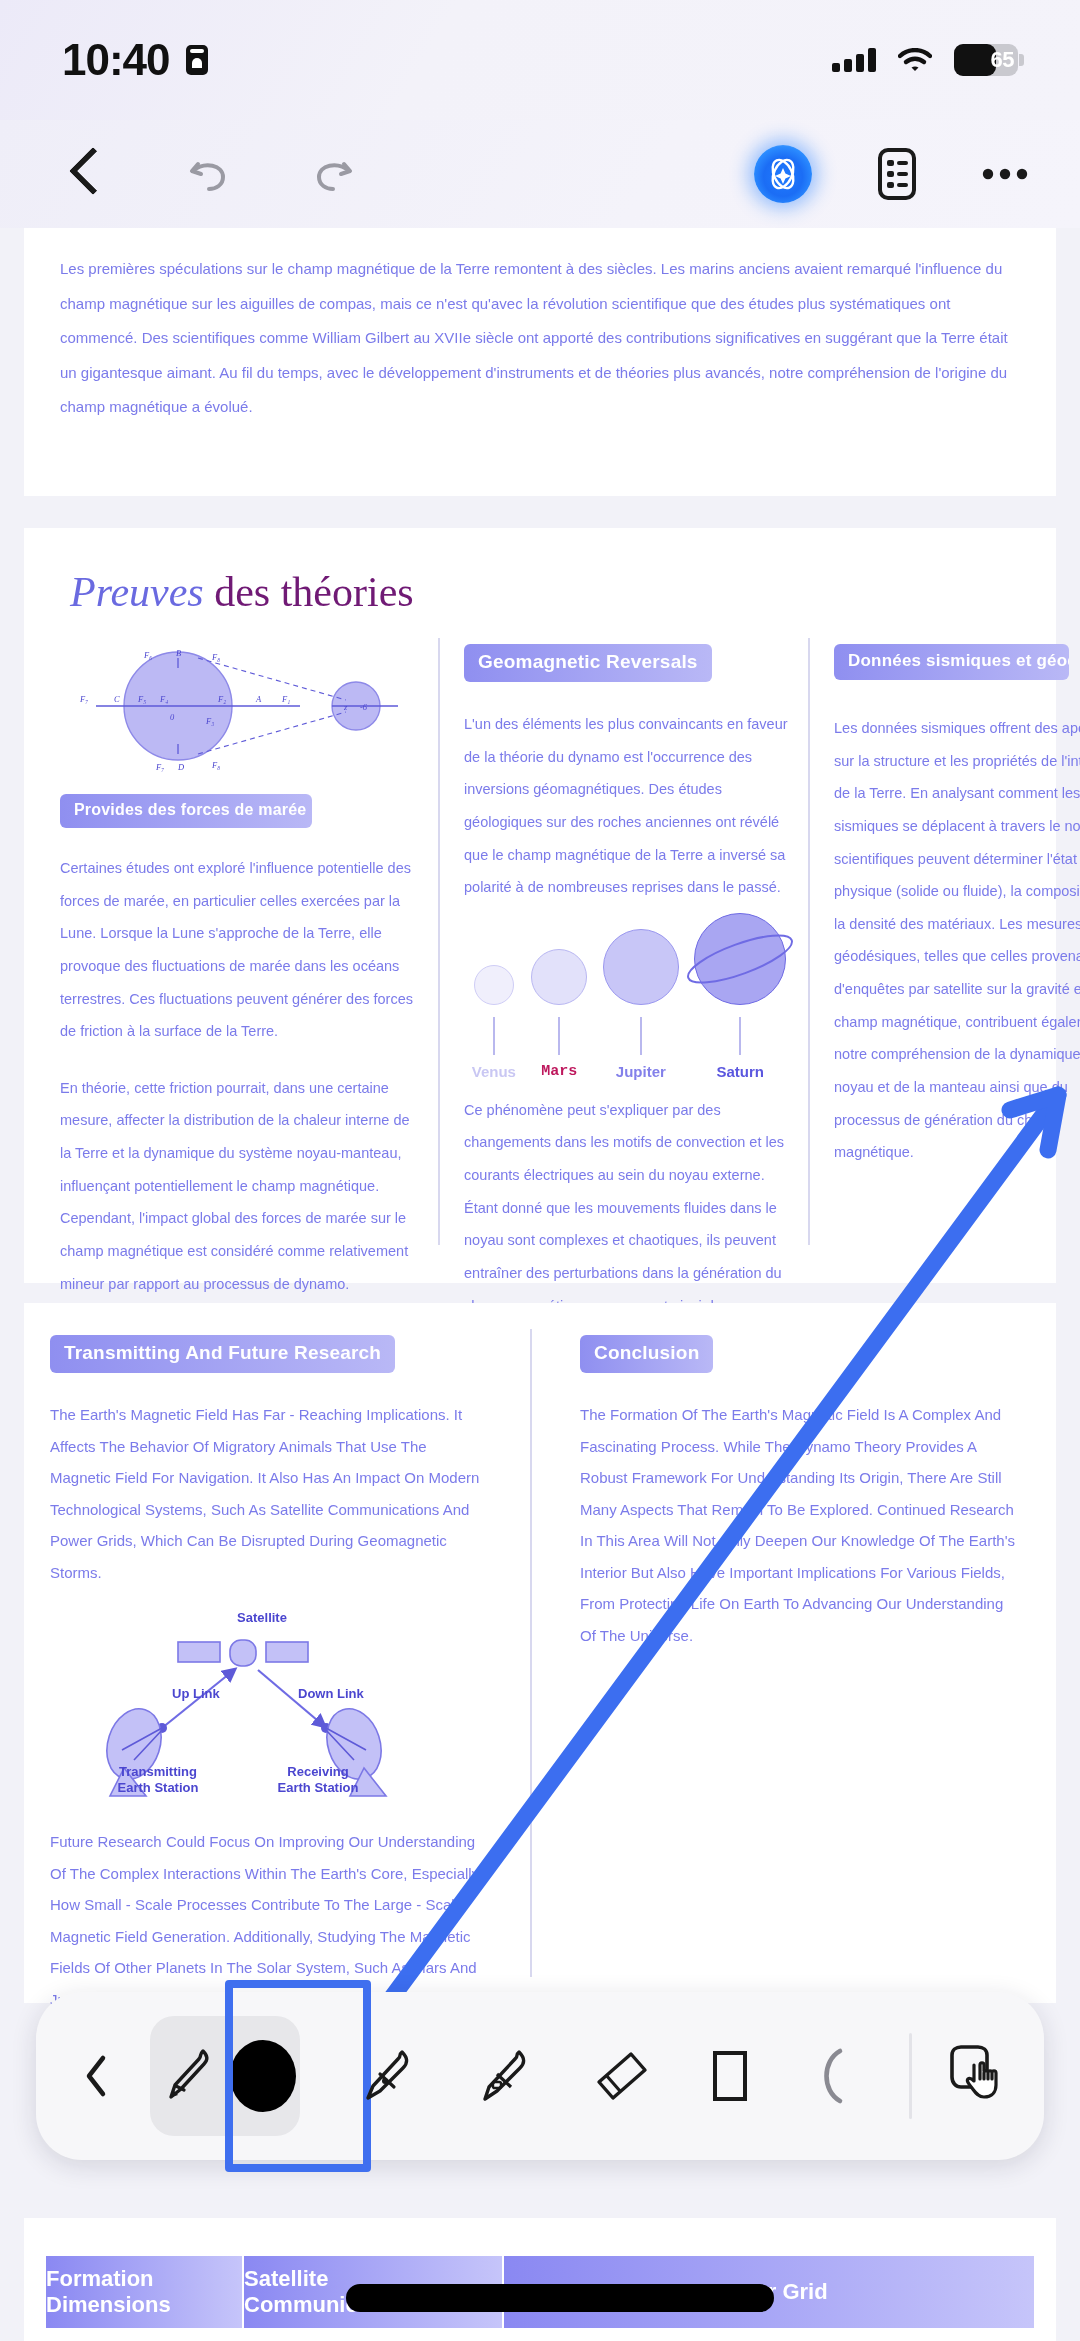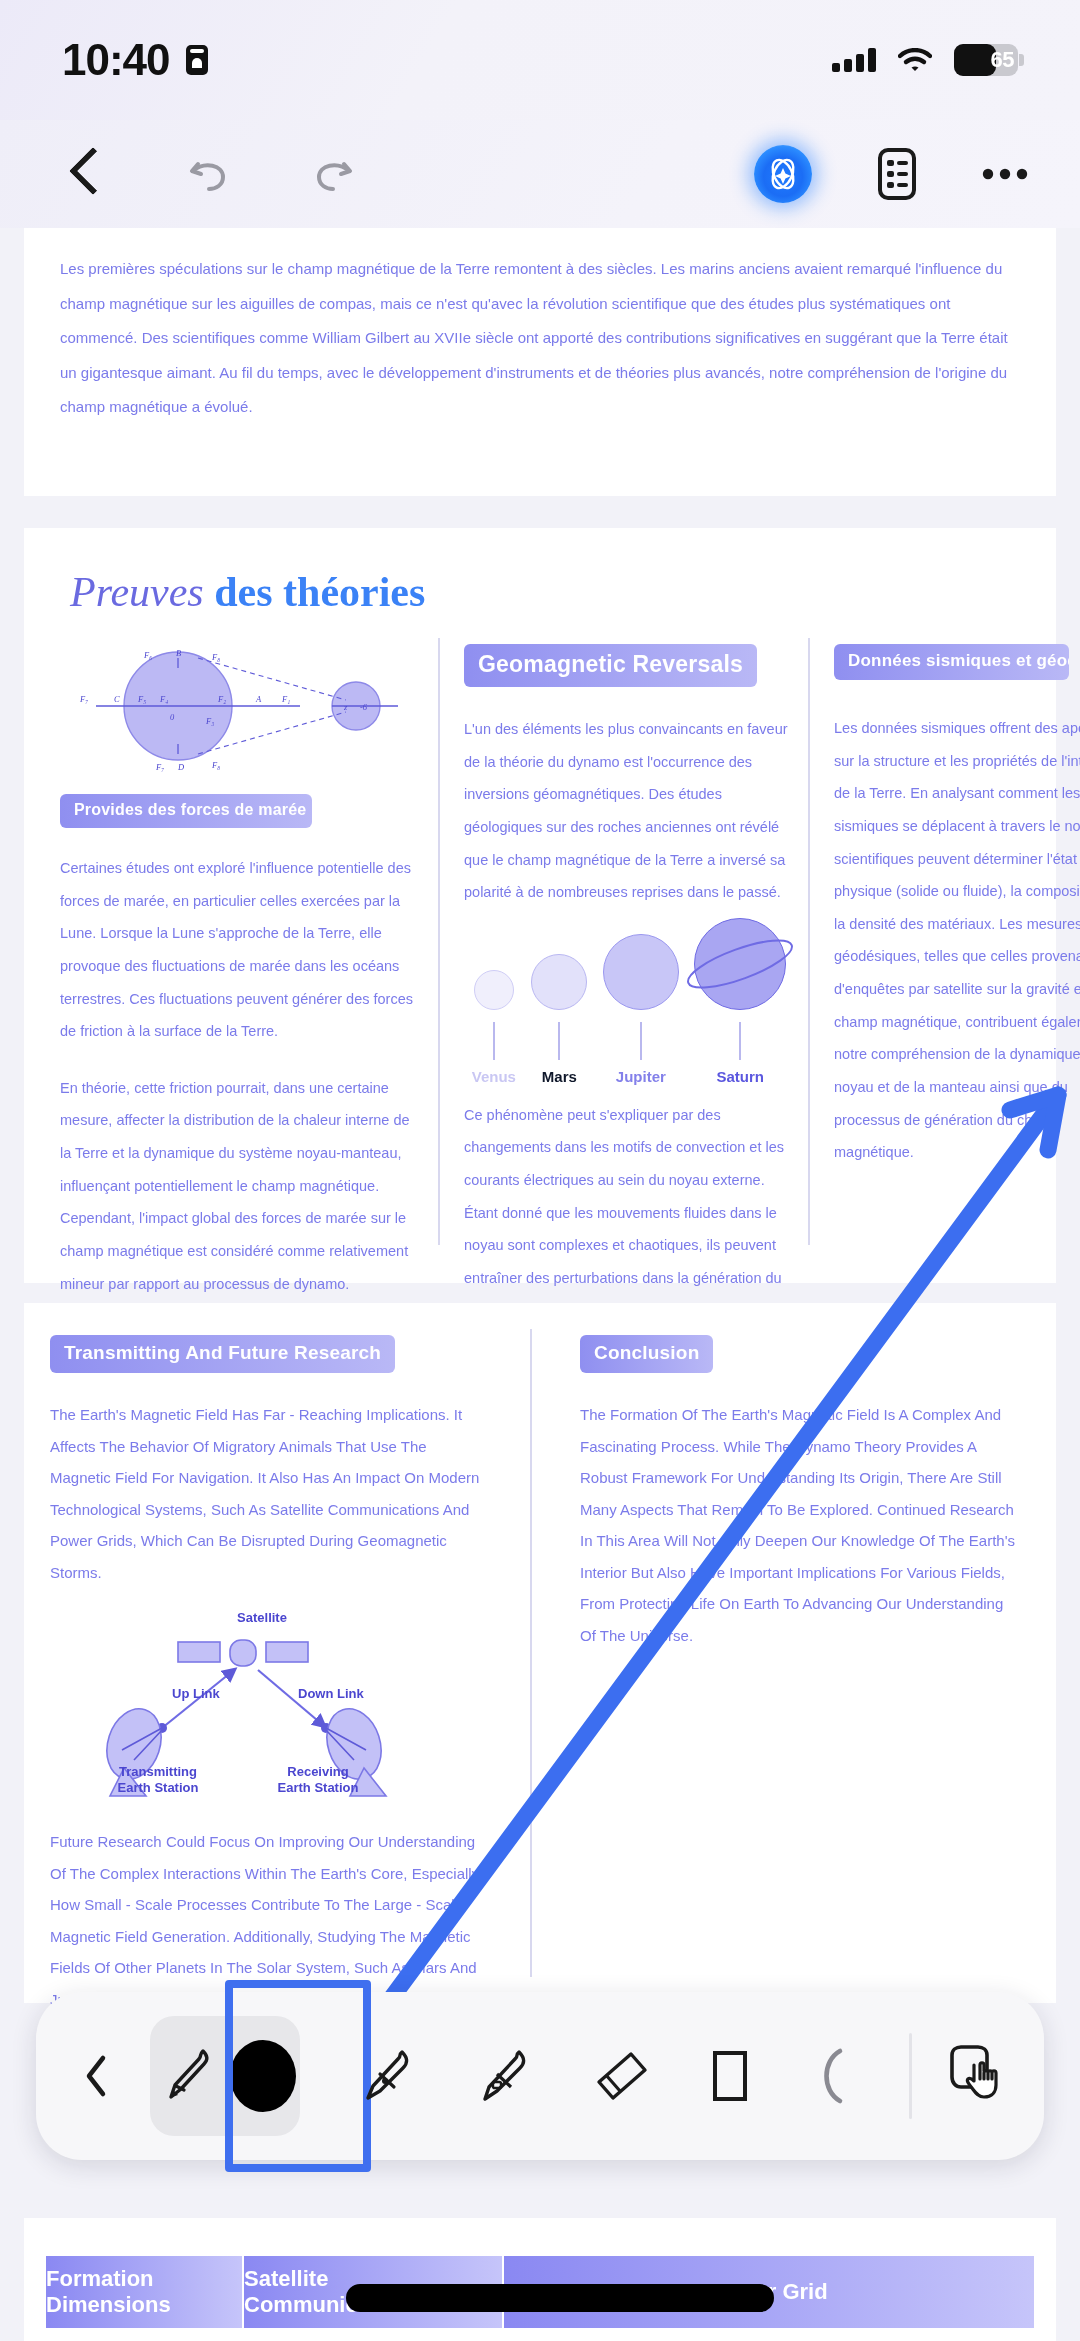--- a/index.html
+++ b/index.html
@@ -65,21 +65,21 @@
   
   #doc{
     position:absolute; left:0; top:228px; width:1080px; height:2113px;
     background:#f2f2f8; overflow:hidden;
   }
   .page{ background:#fff; position:absolute; left:24px; width:1032px; }
   .txt{ color:#7b7bea; line-height:2.25; }
 
   .sec-title{ font-family:"Liberation Serif", serif; font-size:42px; }
   .sec-title .it{ font-style:italic; color:#6a6ae0; }
-  .sec-title .bd{ font-weight:700; color:#3b82f6; }
+  .sec-title .bd{ font-weight:400; color:#701a75; }
 
   .badge{
     display:inline-block; color:#fff; font-weight:700;
     background:linear-gradient(90deg,#8f8ff0 0%,#b9b8f6 100%);
     border-radius:6px; padding:7px 14px 9px; letter-spacing:.2px;
     white-space:nowrap; overflow:hidden;
   }
 
   .col-rule{ position:absolute; top:0; bottom:0; width:2px; background:#d8d8ef; }
 
@@ -246,33 +246,33 @@
         </g>
       </svg>
 
       <div class="badge" style="font-size:16px;margin-top:14px;max-width:252px;text-overflow:clip;">Provides des forces de marée</div>
 
       <p class="txt" style="font-size:14.5px;margin-top:20px;">Certaines études ont exploré l'influence potentielle des forces de marée, en particulier celles exercées par la Lune. Lorsque la Lune s'approche de la Terre, elle provoque des fluctuations de marée dans les océans terrestres. Ces fluctuations peuvent générer des forces de friction à la surface de la Terre.</p>
       <p class="txt" style="font-size:14.5px;margin-top:24px;">En théorie, cette friction pourrait, dans une certaine mesure, affecter la distribution de la chaleur interne de la Terre et la dynamique du système noyau-manteau, influençant potentiellement le champ magnétique. Cependant, l'impact global des forces de marée sur le champ magnétique est considéré comme relativement mineur par rapport au processus de dynamo.</p>
     </div>
 
     <div style="position:absolute;left:440px;top:116px;width:330px;">
-      <div class="badge" style="font-size:23px;">Geomagnetic Reversals</div>
+      <div class="badge" style="font-size:19px;">Geomagnetic Reversals</div>
       <p class="txt" style="font-size:14.5px;margin-top:22px;">L'un des éléments les plus convaincants en faveur de la théorie du dynamo est l'occurrence des inversions géomagnétiques. Des études géologiques sur des roches anciennes ont révélé que le champ magnétique de la Terre a inversé sa polarité à de nombreuses reprises dans le passé.</p>
 
       <div class="planets" style="margin-top:26px;height:150px;">
         <div class="planet-col">
           <div class="pl" style="width:40px;height:40px;background:#f0effc;border:1.5px solid #cfcdf6;"></div>
           <div class="tick"></div>
           <div class="pl-name" style="color:#c9c7f3;">Venus</div>
         </div>
         <div class="planet-col">
           <div class="pl" style="width:56px;height:56px;background:#e2e1fa;border:1.5px solid #b9b7f2;"></div>
           <div class="tick"></div>
-          <div class="pl-name" style="color:#0f172a;">Mars</div>
+          <div class="pl-name" style="color:#be185d;font-family:Liberation Mono, monospace;">Mars</div>
         </div>
         <div class="planet-col">
           <div class="pl" style="width:76px;height:76px;background:#c8c6f7;border:1.5px solid #9a97ef;"></div>
           <div class="tick"></div>
           <div class="pl-name" style="color:#8380ea;">Jupiter</div>
         </div>
         <div class="planet-col">
           <div style="position:relative;width:92px;height:92px;">
             <div class="pl" style="position:absolute;left:0;top:0;width:92px;height:92px;background:#a9a6f2;border:1.5px solid #6f6be4;"></div>
             <svg width="118" height="92" viewBox="0 0 118 92" style="position:absolute;left:-13px;top:0;">

